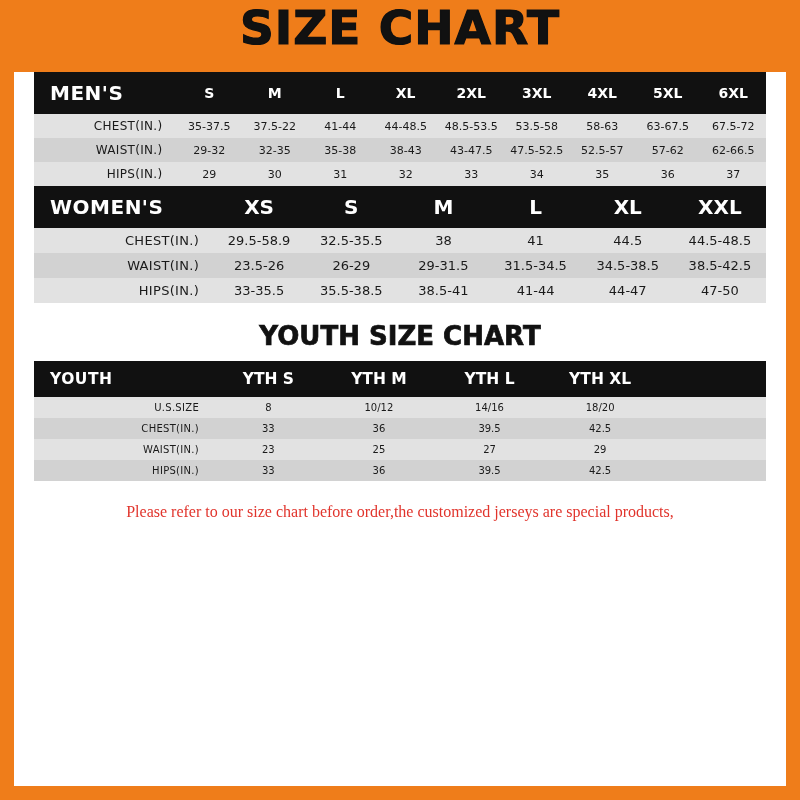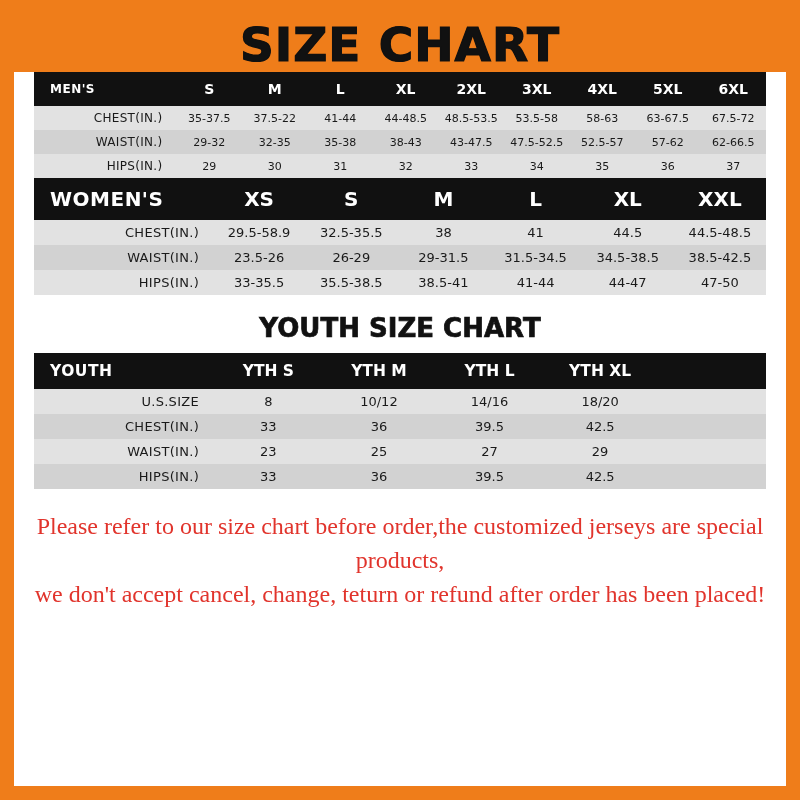--- a/index.html
+++ b/index.html
@@ -19,21 +19,21 @@
     height: 800px;
     background: #ffffff;
     box-sizing: border-box;
     border-left: 14px solid #ef7d1a;
     border-right: 14px solid #ef7d1a;
   }
   .banner {
     height: 72px;
     background: #ef7d1a;
     display: flex;
-    align-items: flex-end;
+    align-items: flex-start;
     justify-content: center;
   }
   .banner-title {
     font-family: "DejaVu Sans", sans-serif;
     font-weight: bold;
     font-size: 47px;
     letter-spacing: 1px;
     color: #111111;
     text-shadow: 0 0 0 #000;
     -webkit-text-stroke: 1.2px #111;
@@ -85,36 +85,36 @@
     letter-spacing: 0.3px;
   }
   table.size-table tbody tr.odd td {
     background: #e2e2e2;
   }
   table.size-table tbody tr.even td {
     background: #d2d2d2;
   }
   
   #men-table tbody td { font-size: 11px; }
-  #men-table thead th.rowhead { font-size: 12px; }
+  #men-table thead th.rowhead { font-size: 20px; }
   #men-table tbody td.rowhead { font-size: 12px; }
 
   #women-table thead th { font-size: 20px; }
   #women-table tbody td { font-size: 13px; }
 
   #youth-table thead th { font-size: 15.5px; }
-  #youth-table tbody td { font-size: 13px; }
+  #youth-table tbody td { font-size: 10px; }
 
   .footer-note {
     margin-top: 20px;
     padding: 0 14px;
     text-align: center;
     color: #e1342c;
     font-family: "Liberation Serif", serif;
-    font-size: 24px;
+    font-size: 16px;
     line-height: 1.42;
   }
   .bottom-bar {
     position: absolute;
     left: -14px;
     right: -14px;
     bottom: 0;
     height: 14px;
     background: #ef7d1a;
   }
@@ -275,17 +275,16 @@
           <td>39.5</td>
           <td>42.5</td>
           <td></td>
         </tr>
       </tbody>
     </table>
   </div>
 
   <div class="footer-note">
     <div>Please refer to our size chart before order,the customized jerseys are special products,</div>
-    <div>we don't accept cancel, change, teturn or refund after order has been placed!</div>
   </div>
 
   <div class="bottom-bar"></div>
 </div>
 
 </body></html>

